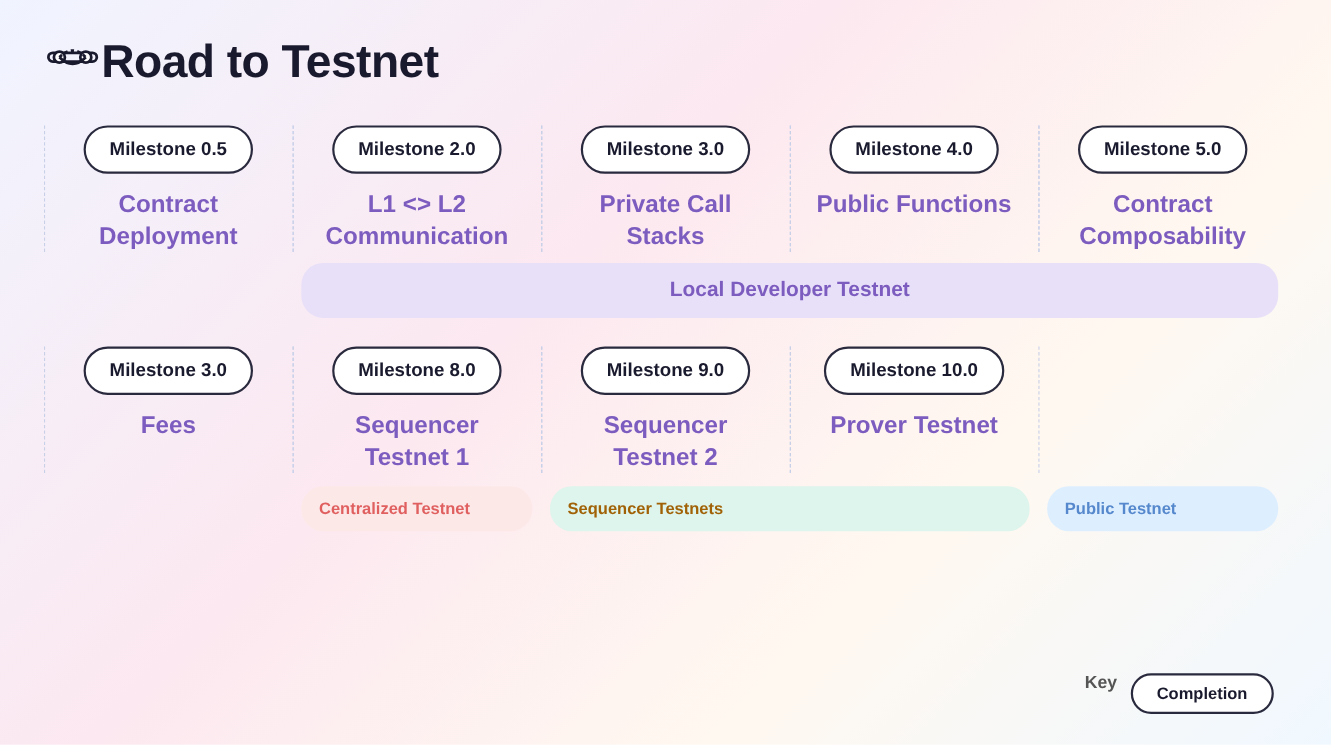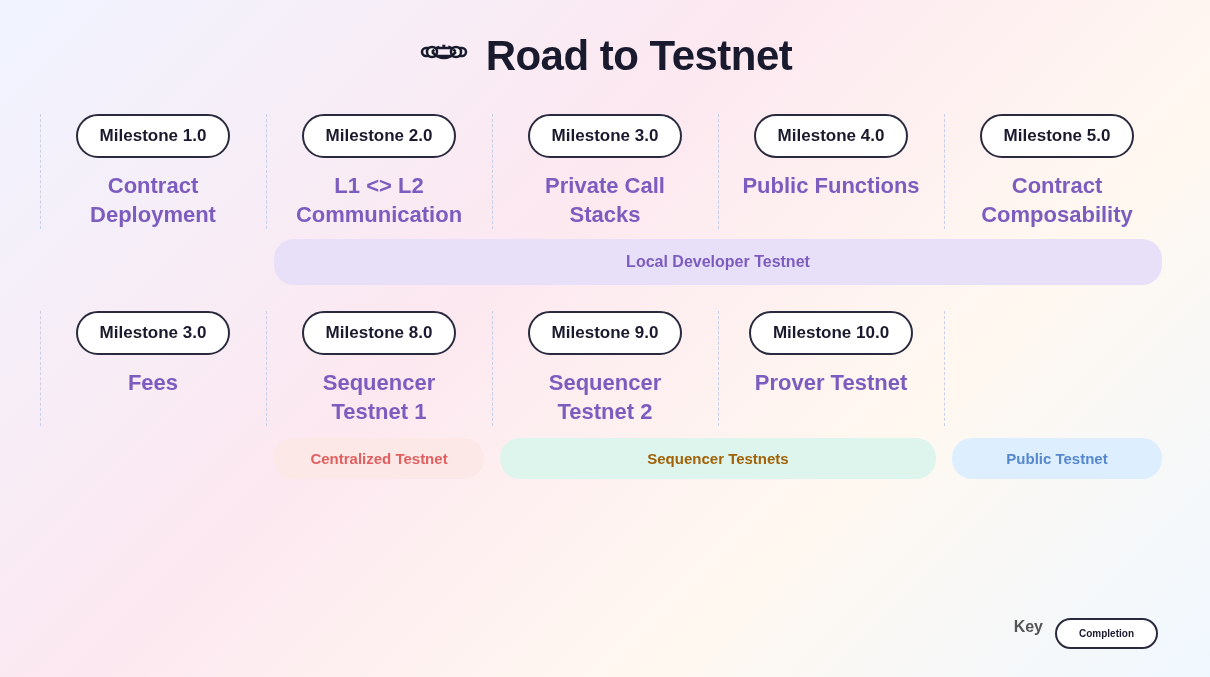--- a/index.html
+++ b/index.html
@@ -16,23 +16,22 @@
     .page {
       padding: 30px 40px;
       width: 100%;
       height: 100%;
     }
 
     
     .header {
       display: flex;
       align-items: center;
-      gap: 16px;
+      gap: 0;
       margin-bottom: 32px;
-      justify-content: center;
     }
 
     .header-icon {
       width: 52px;
       height: 52px;
     }
 
     .header-title {
       font-size: 42px;
       font-weight: 700;
@@ -77,30 +76,29 @@
       text-align: center;
       line-height: 1.3;
       min-height: 44px;
     }
 
     .banner {
       background: #e8e0f8;
       border-radius: 20px;
       padding: 14px 0;
       text-align: center;
-      font-size: 16px;
+      font-size: 19px;
       font-weight: 600;
       color: #7c5cbf;
       width: 100%;
     }
 
     .sub-banner {
       border-radius: 20px;
       padding: 12px 16px;
-      text-align: center;
       font-size: 15px;
       font-weight: 600;
       width: 100%;
     }
 
     .sub-banner.pink {
       background: #fde8e8;
       color: #e06060;
     }
 
@@ -127,21 +125,21 @@
     .key-label {
       font-size: 16px;
       font-weight: 600;
       color: #555;
     }
 
     .key-badge {
       border: 2px solid #2a2a3e;
       border-radius: 50px;
       padding: 8px 22px;
-      font-size: 10px;
+      font-size: 15px;
       font-weight: 600;
       color: #1a1a2e;
       background: white;
     }
 
   </style>
 </head>
 <body>
 
 <div class="page">
@@ -160,21 +158,21 @@
   <div style="position:relative; width:100%;">
 
     <div style="display:grid; grid-template-columns: repeat(5,1fr); position:relative; margin-bottom:10px;">
 
       <div style="position:absolute;left:20%;top:0;bottom:0;border-left:1.5px dashed #c8d0e8;pointer-events:none;"></div>
       <div style="position:absolute;left:40%;top:0;bottom:0;border-left:1.5px dashed #c8d0e8;pointer-events:none;"></div>
       <div style="position:absolute;left:60%;top:0;bottom:0;border-left:1.5px dashed #c8d0e8;pointer-events:none;"></div>
       <div style="position:absolute;left:80%;top:0;bottom:0;border-left:1.5px dashed #c8d0e8;pointer-events:none;"></div>
 
       <div class="milestone-col">
-        <div class="milestone-badge">Milestone 1.0</div>
+        <div class="milestone-badge">Milestone 0.5</div>
         <div class="milestone-label">Contract<br>Deployment</div>
       </div>
 
       <div class="milestone-col">
         <div class="milestone-badge">Milestone 2.0</div>
         <div class="milestone-label">L1 &lt;&gt; L2<br>Communication</div>
       </div>
 
       <div class="milestone-col">
         <div class="milestone-badge">Milestone 3.0</div>

